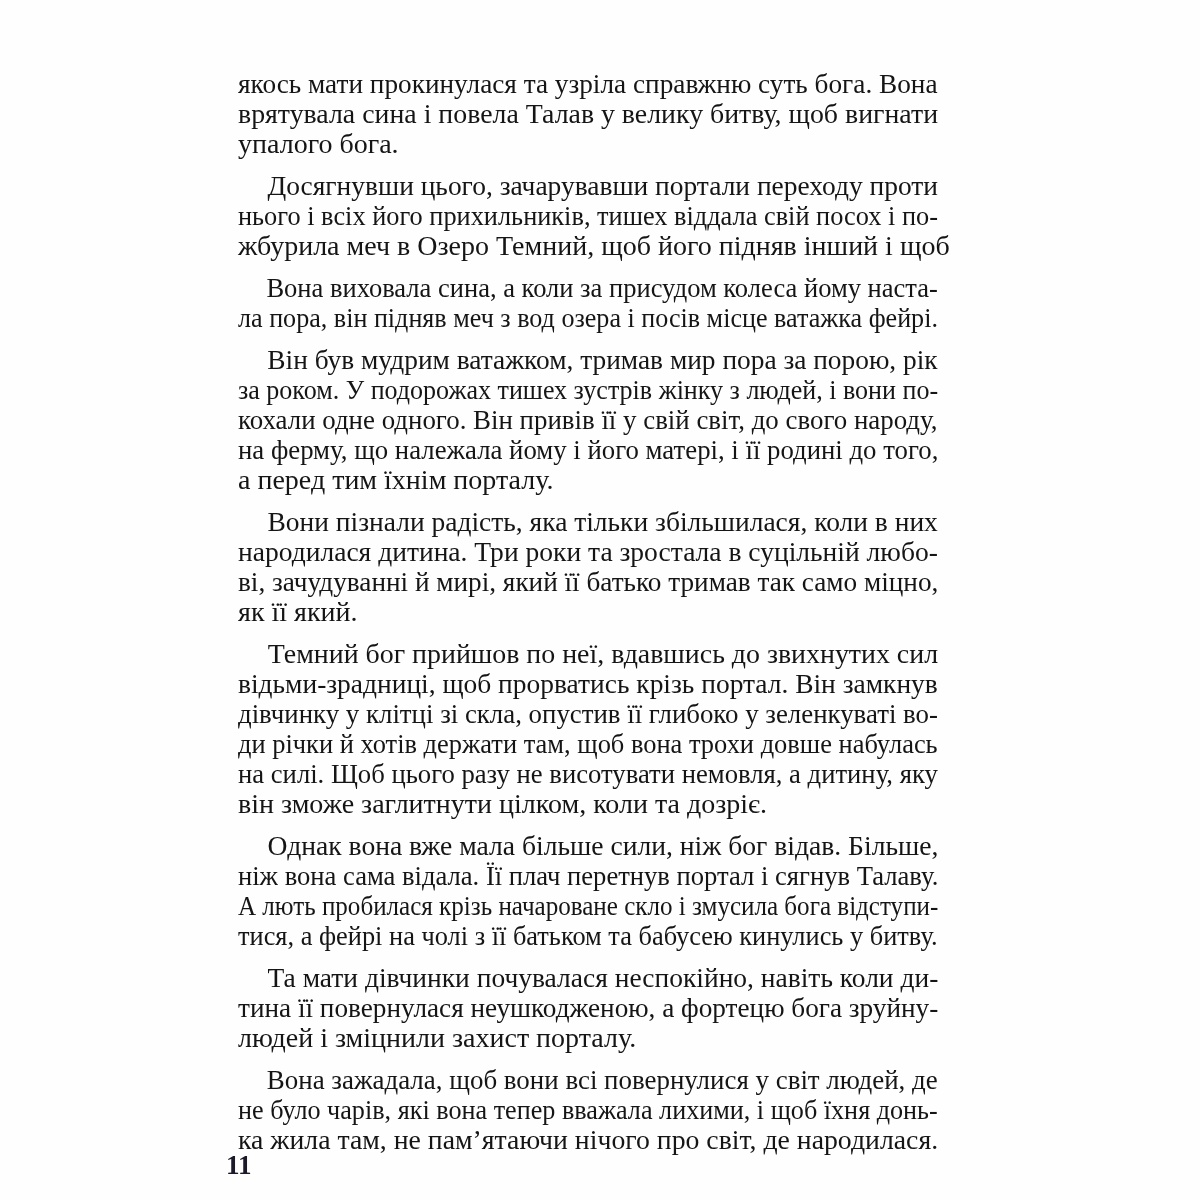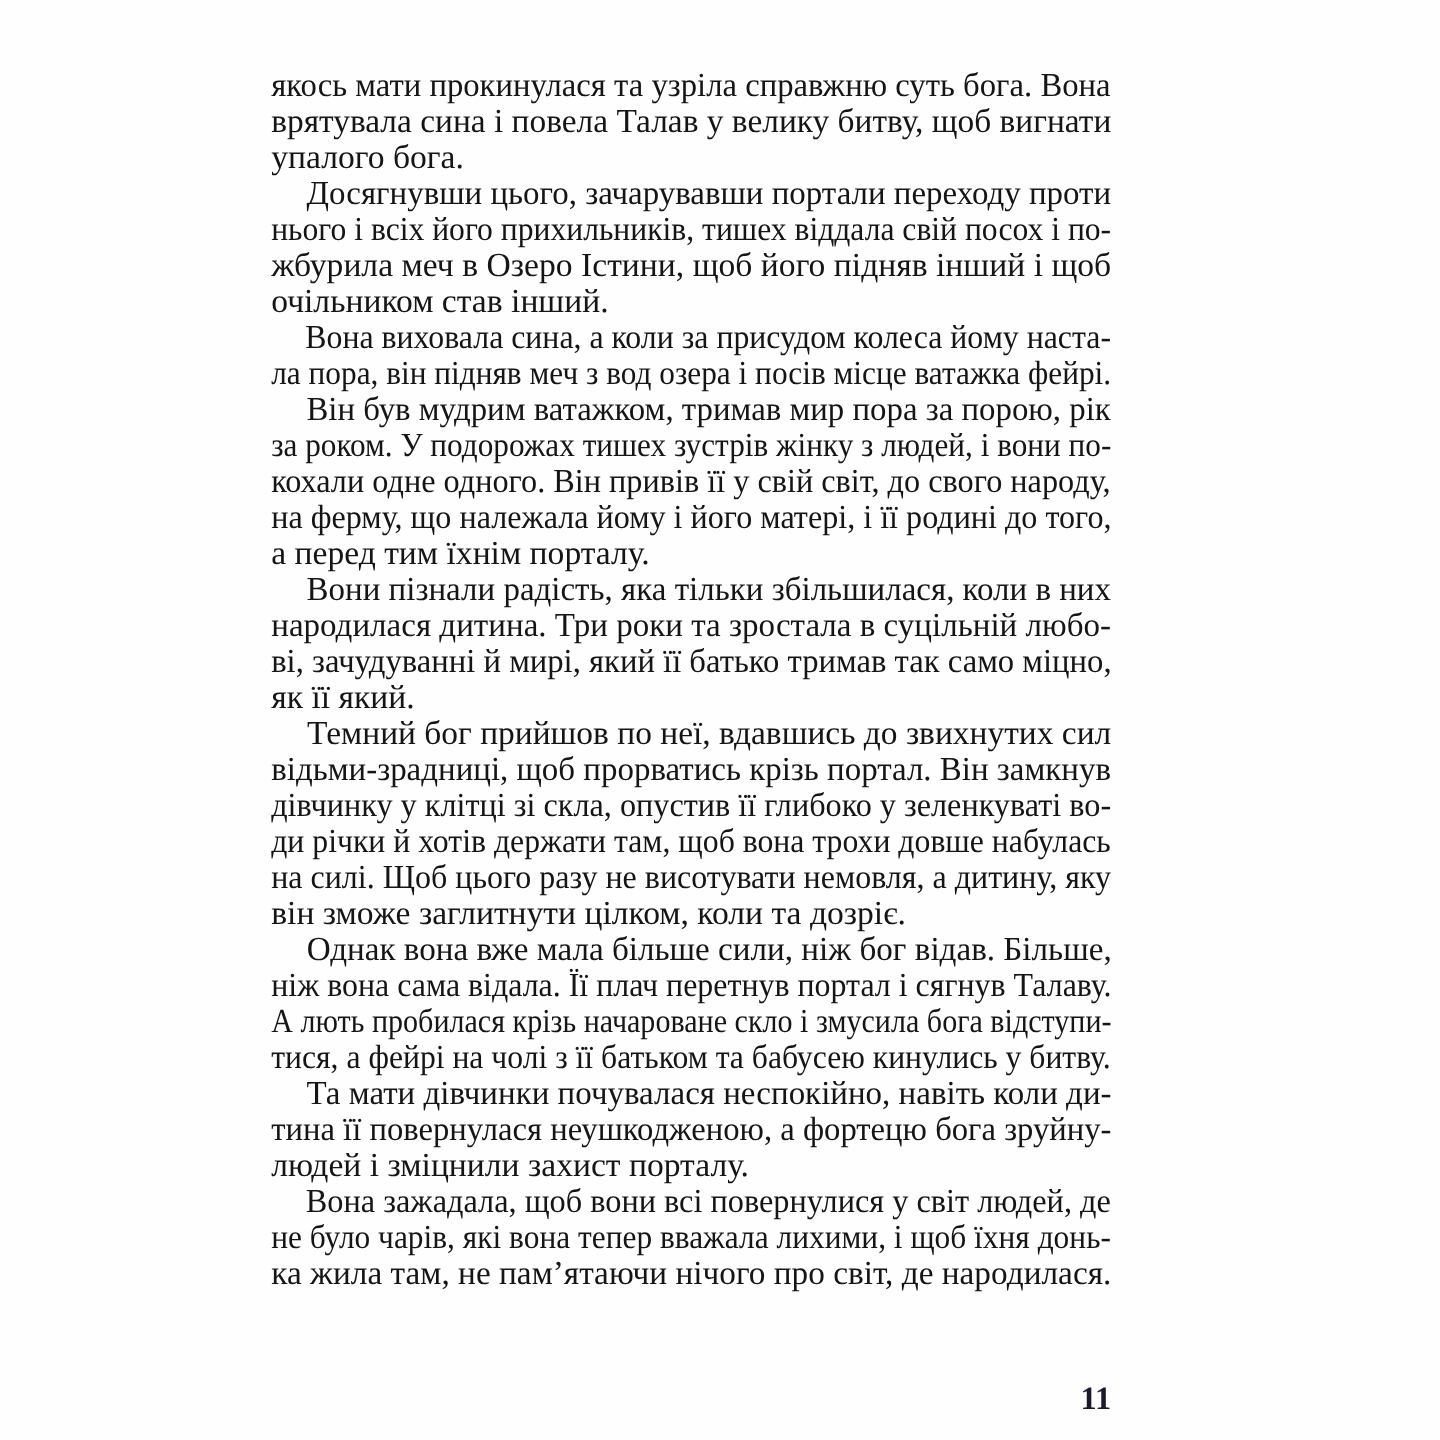--- a/index.html
+++ b/index.html
@@ -22,61 +22,60 @@
   .text-block {
     position: absolute;
     left: 226px;
     top: 57px;
     width: 700px;
     color: #151515;
     font-size: 28px;
     line-height: 30px;
   }
   .paragraph {
-    margin: 0;
+    margin: 12px;
     padding: 0;
   }
   .text-line {
     height: 30px;
     white-space: nowrap;
     text-align: justify;
     text-align-last: justify;
   }
   .text-line.last-line {
     text-align-last: left;
   }
   .paragraph.indented .text-line.first-line {
     text-indent: 30px;
   }
   .page-number {
     position: absolute;
     left: 226px;
     top: 1150px;
     width: 700px;
-    text-align: right;
+    text-align: left;
     font-weight: bold;
     font-size: 27px;
     color: #1a1a2a;
   }
 </style>
 </head>
 <body>
 
 <div class="book-page">
   <div class="text-block" id="text-block">
       <div class="paragraph">
         <div class="text-line first-line" style="text-align-last: left; transform-origin: 0px 50%; transform: scaleX(0.973574);">якось мати прокинулася та узріла справжню суть бога. Вона</div>
         <div class="text-line" style="text-align-last: left; transform-origin: 0px 50%; transform: scaleX(0.994318);">врятувала сина і повела Талав у велику битву, щоб вигнати</div>
         <div class="text-line last-line">упалого бога.</div>
       </div>
       <div class="paragraph indented">
         <div class="text-line first-line" style="text-align-last: left; transform-origin: 0px 50%; transform: scaleX(0.980392);">Досягнувши цього, зачарувавши портали переходу проти</div>
         <div class="text-line" style="text-align-last: left; transform-origin: 0px 50%; transform: scaleX(0.94086);">нього і всіх його прихильників, тишех віддала свій посох і по-</div>
-        <div class="text-line">жбурила меч в Озеро Істини, щоб його підняв інший і щоб</div>
-        <div class="text-line last-line">очільником став інший.</div>
+        <div class="text-line">жбурила меч в Озеро Темний, щоб його підняв інший і щоб</div>
       </div>
       <div class="paragraph indented">
         <div class="text-line first-line" style="text-align-last: left; transform-origin: 0px 50%; transform: scaleX(0.947226);">Вона виховала сина, а коли за присудом колеса йому наста-</div>
         <div class="text-line last-line" style="text-align-last: left; transform-origin: 0px 50%; transform: scaleX(0.932091);">ла пора, він підняв меч з вод озера і посів місце ватажка фейрі.</div>
       </div>
       <div class="paragraph indented">
         <div class="text-line first-line" style="text-align-last: left; transform-origin: 0px 50%; transform: scaleX(0.977654);">Він був мудрим ватажком, тримав мир пора за порою, рік</div>
         <div class="text-line" style="text-align-last: left; transform-origin: 0px 50%; transform: scaleX(0.929615);">за роком. У подорожах тишех зустрів жінку з людей, і вони по-</div>
         <div class="text-line" style="text-align-last: left; transform-origin: 0px 50%; transform: scaleX(0.960219);">кохали одне одного. Він привів її у свій світ, до свого народу,</div>
         <div class="text-line" style="text-align-last: left; transform-origin: 0px 50%; transform: scaleX(0.956284);">на ферму, що належала йому і його матері, і її родині до того,</div>

